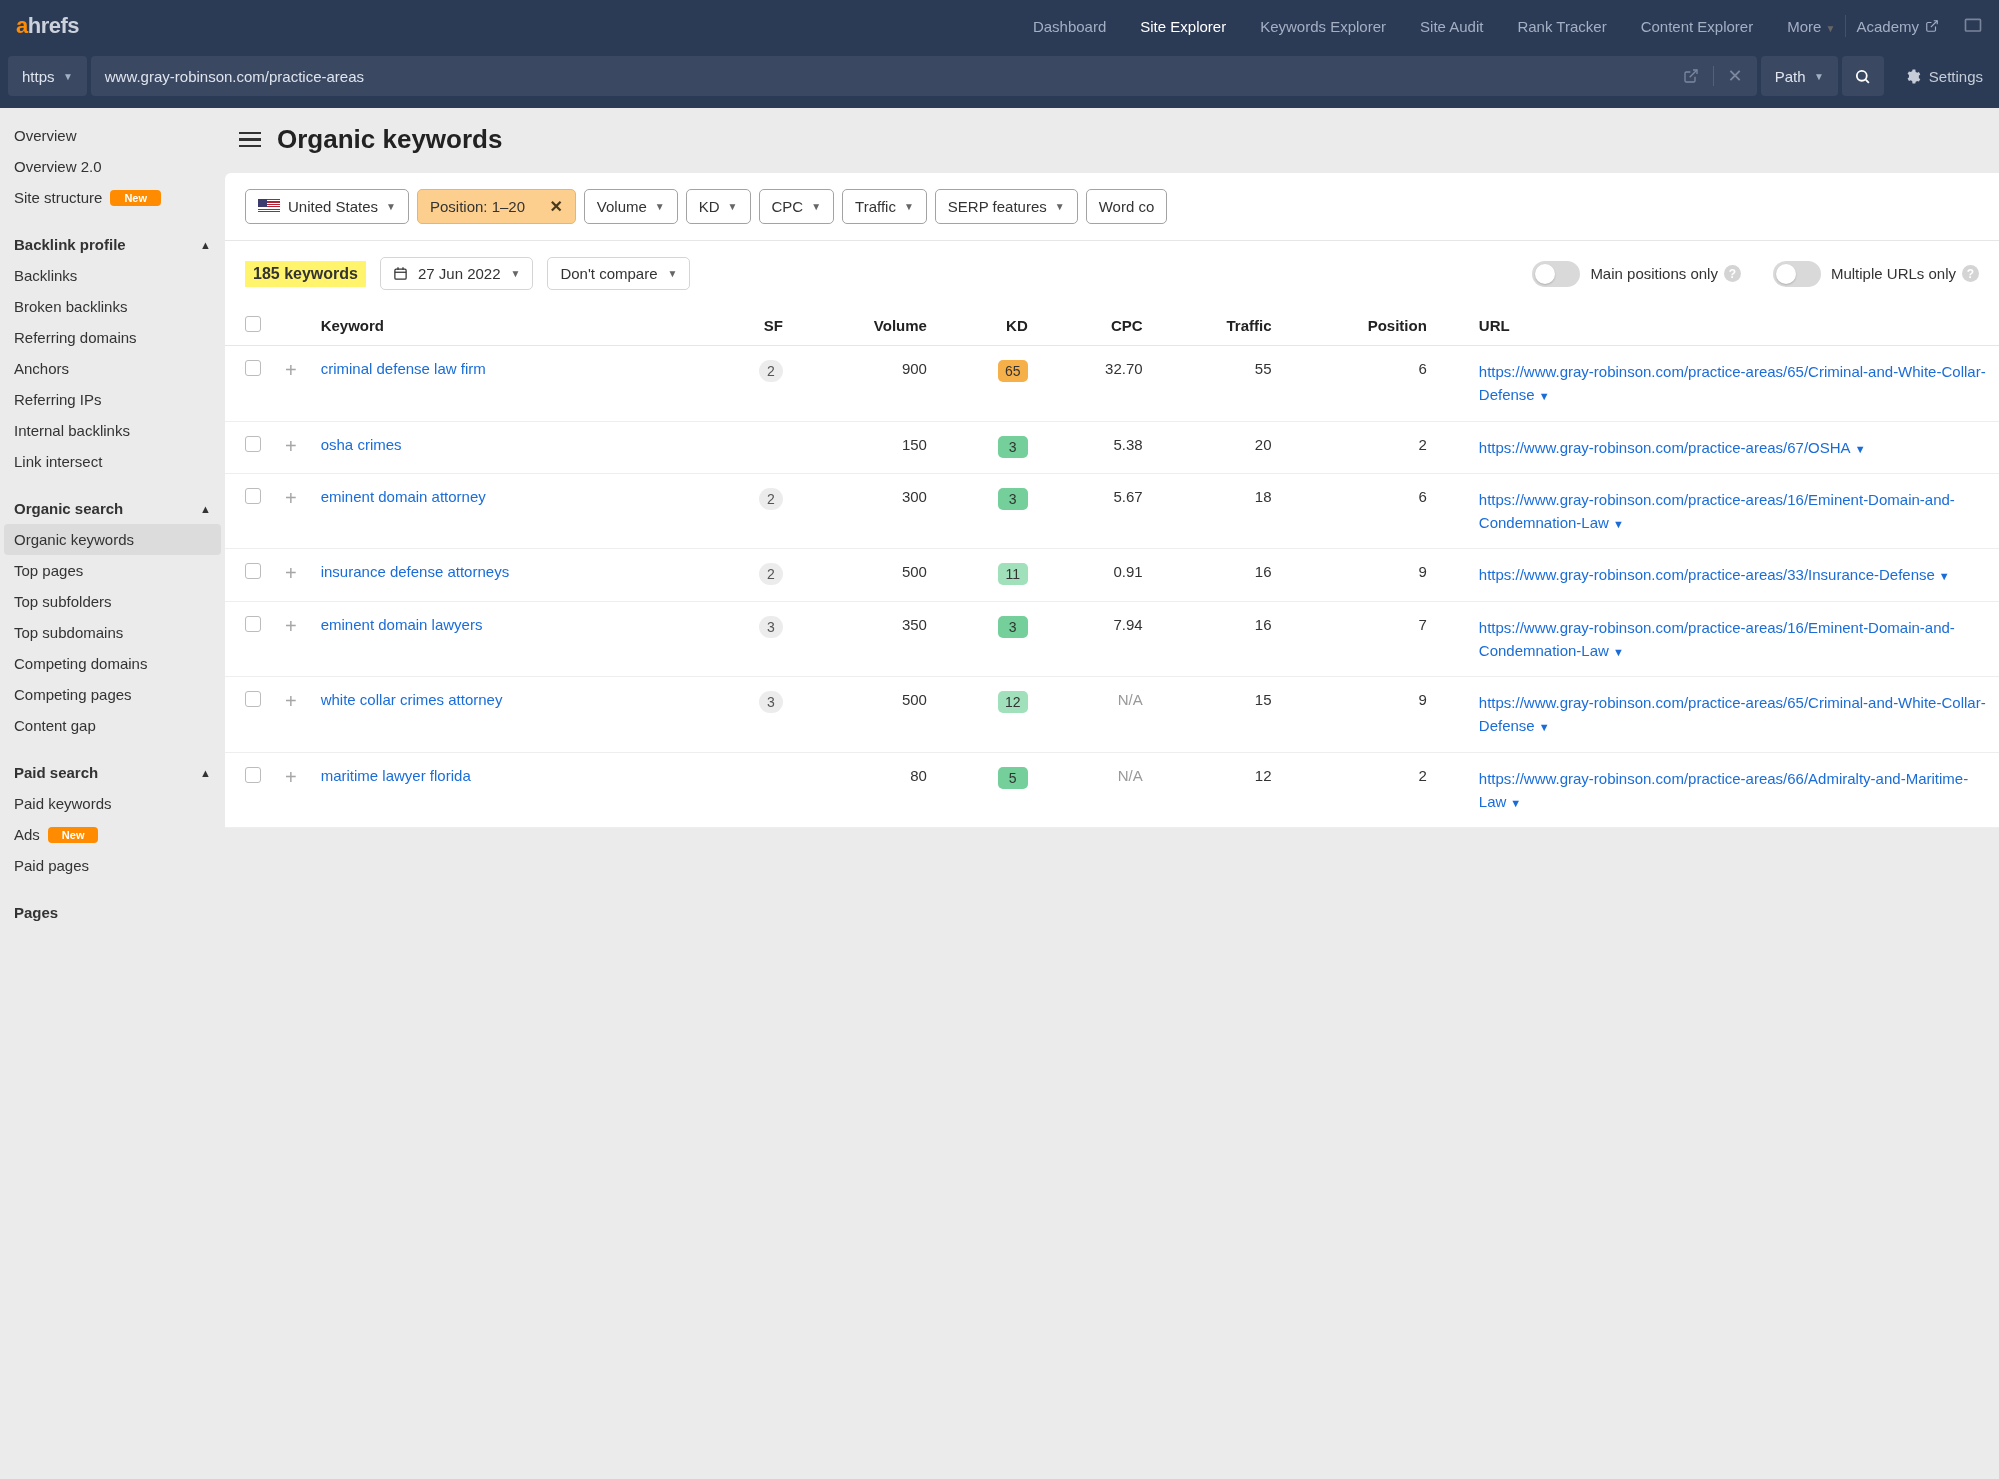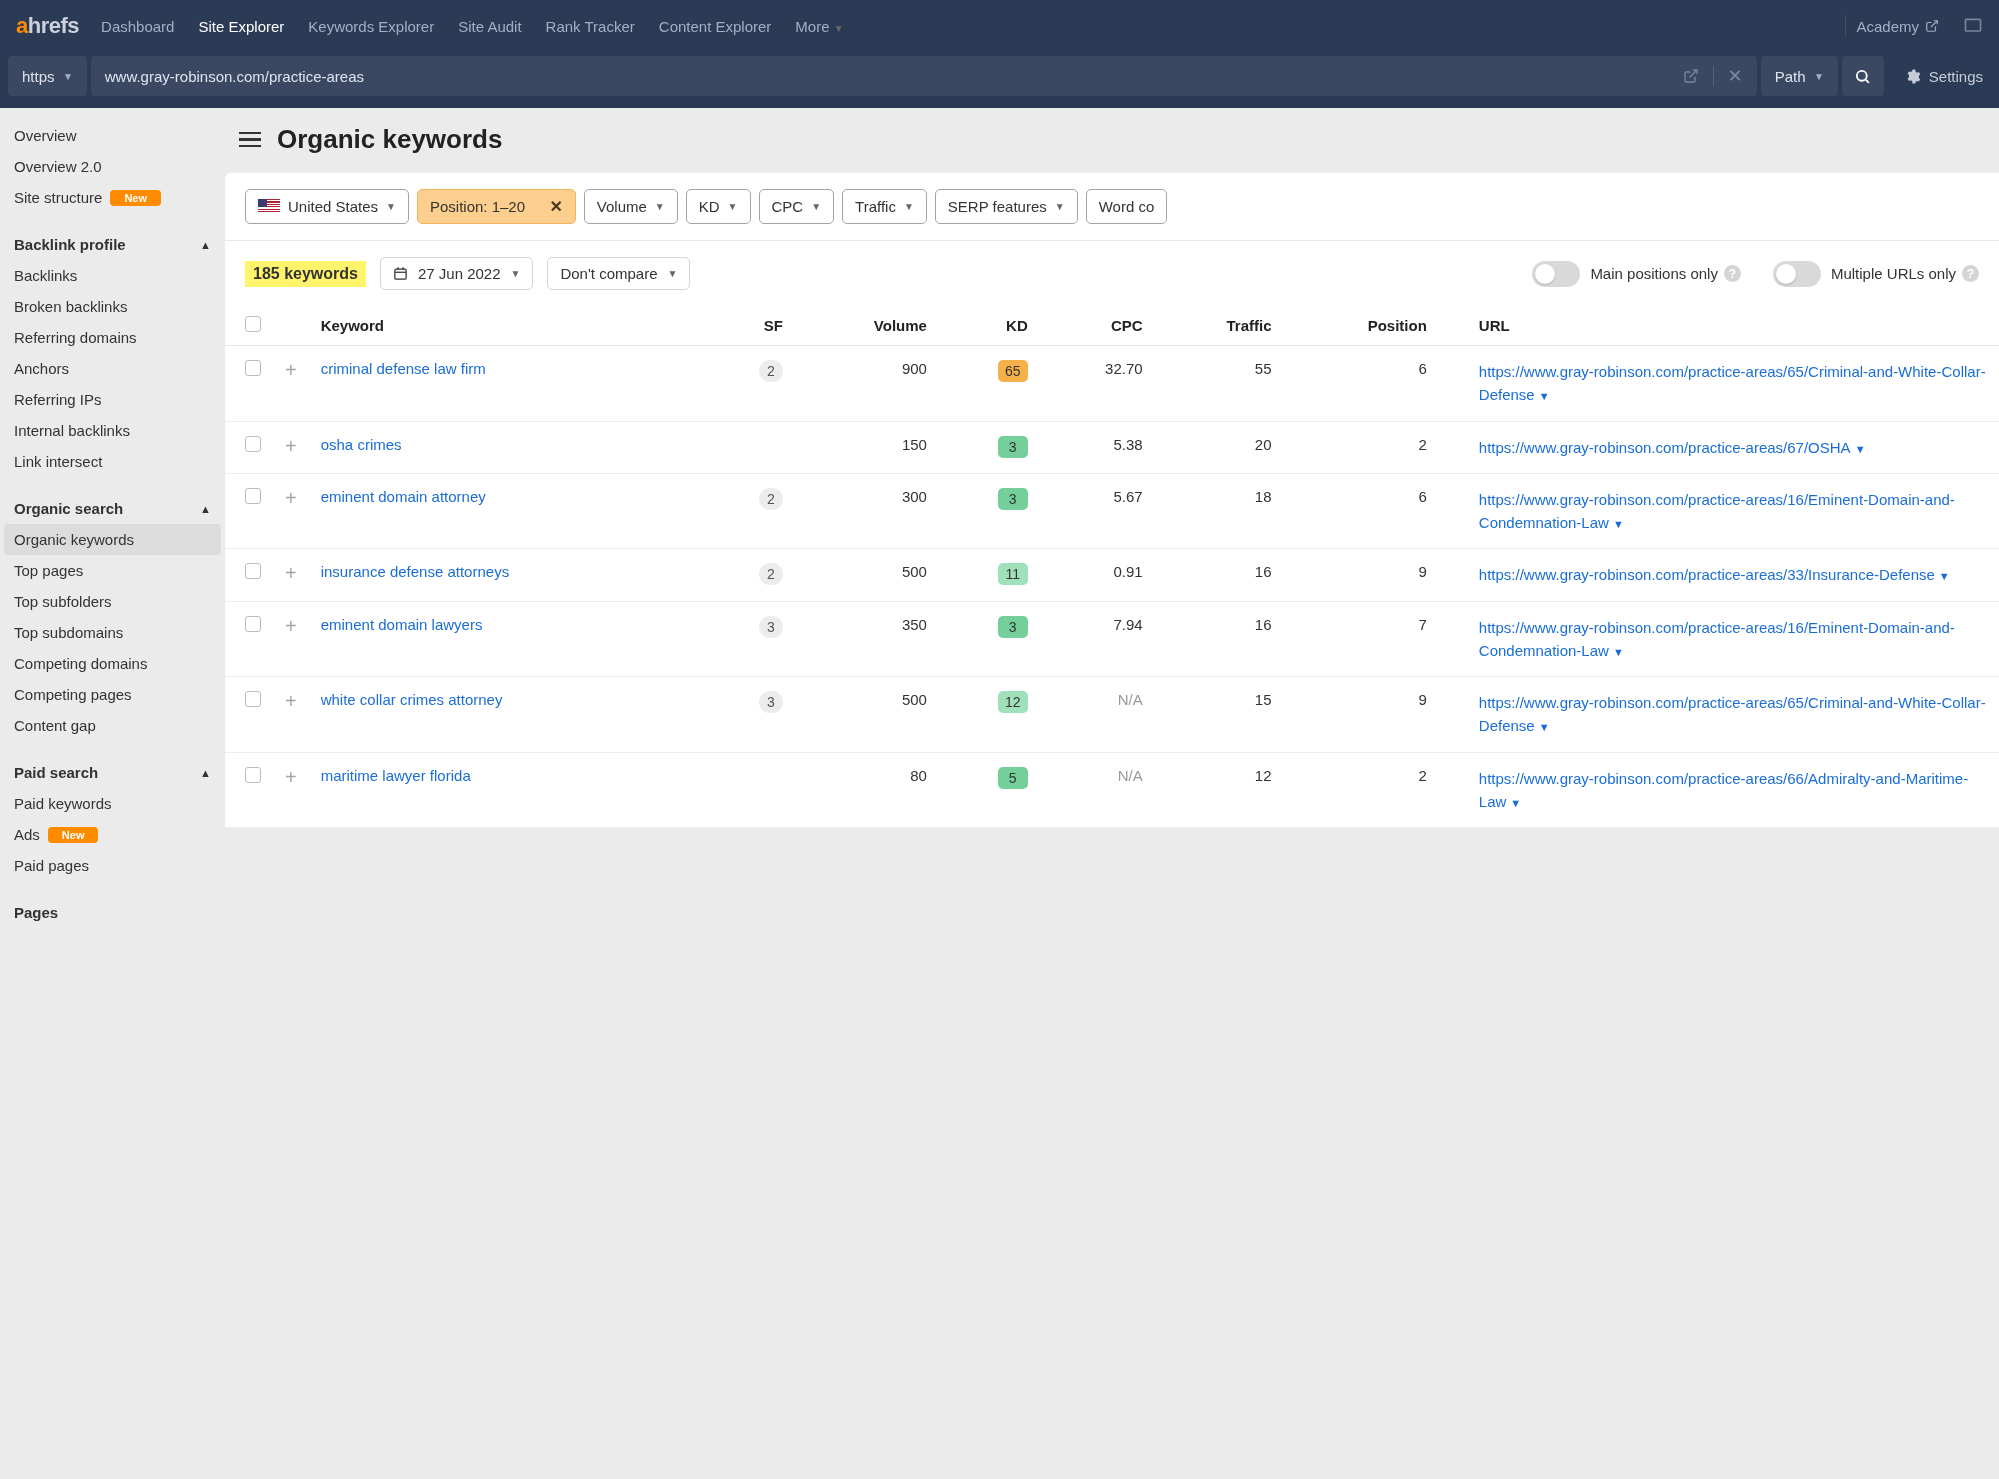--- a/index.html
+++ b/index.html
@@ -4,21 +4,21 @@
 <style>
 * { box-sizing: border-box; margin: 0; padding: 0; }
 body { font-family: -apple-system, BlinkMacSystemFont, "Segoe UI", Helvetica, Arial, sans-serif; font-size: 14px; color: #333; background: #ebebeb; }
 a { text-decoration: none; }
 
 
 .topbar { background: #2b3a55; color: #fff; height: 52px; display: flex; align-items: center; padding: 0 16px; }
 .logo { font-weight: 700; font-size: 22px; letter-spacing: -0.5px; margin-right: 22px; }
 .logo .a { color: #ff8c00; }
 .logo .r { color: #cbd1dd; }
-.nav-links { display: flex; gap: 24px; align-items: center; flex: 1; }
+.nav-links { display: flex; gap: 34px; align-items: center; flex: 1; justify-content: flex-end; }
 .nav-link { color: #a4afc3; font-size: 15px; cursor: pointer; }
 .nav-link.active { color: #fff; }
 .nav-sep { width: 1px; height: 22px; background: #435069; margin: 0 10px; }
 .academy { color: #a4afc3; font-size: 15px; display: flex; align-items: center; gap: 6px; }
 .topbar .screen-icon { margin-left: 24px; color: #7a8599; }
 
 
 .urlbar { background: #2b3a55; height: 56px; display: flex; align-items: center; padding: 0 16px 8px 8px; gap: 0; }
 .url-segment { background: #3a4862; color: #dfe4ee; height: 40px; display: flex; align-items: center; border-radius: 4px; padding: 0 14px; font-size: 15px; }
 .proto { margin-right: 4px; }

